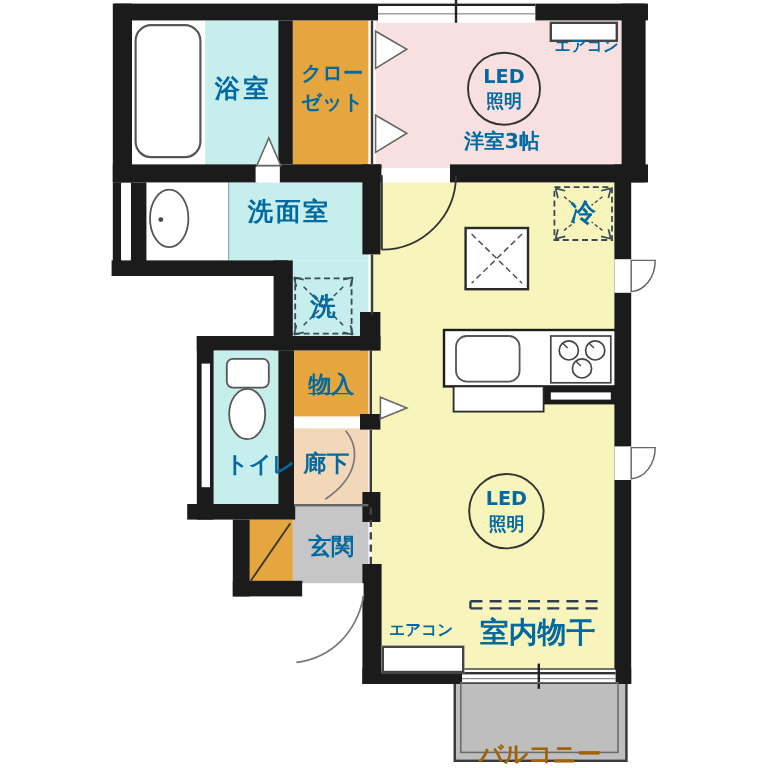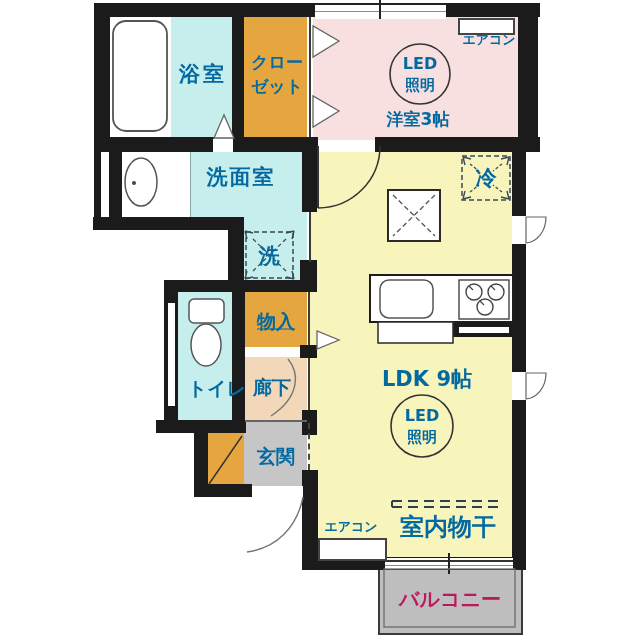--- a/index.html
+++ b/index.html
@@ -171,20 +171,19 @@
   <div class="lbl" style="left:420px;top:64px;font-size:16px;">LED</div>
   <div class="lbl" style="left:420px;top:85px;font-size:15px;">照明</div>
   <div class="lbl" style="left:489px;top:39px;font-size:13px;">エアコン</div>
   <div class="lbl" style="left:241px;top:177px;font-size:21px;letter-spacing:2px;">洗面室</div>
   <div class="lbl" style="left:269px;top:256px;font-size:21px;">洗</div>
   <div class="lbl" style="left:486px;top:178px;font-size:21px;">冷</div>
   <div class="lbl" style="left:206px;top:388px;font-size:19px;margin-left:11px;">トイレ</div>
   <div class="lbl" style="left:276px;top:321px;font-size:19px;text-decoration:underline;">物入</div>
   <div class="lbl" style="left:272px;top:387px;font-size:19px;">廊下</div>
   <div class="lbl" style="left:276px;top:456px;font-size:19px;">玄関</div>
-  <div class="lbl" style="left:427px;top:379px;font-size:21px;">LDK 9帖</div>
   <div class="lbl" style="left:422px;top:416px;font-size:16px;">LED</div>
   <div class="lbl" style="left:422px;top:437px;font-size:15px;">照明</div>
   <div class="lbl" style="left:351px;top:526px;font-size:13px;">エアコン</div>
   <div class="lbl" style="left:448px;top:527px;font-size:24px;">室内物干</div>
-  <div class="lbl" style="left:450px;top:599px;font-size:20px;color:#be185d;">バルコニー</div>
+  <div class="lbl" style="left:450px;top:628px;font-size:20px;color:#a16207;">バルコニー</div>
 
 </div>
 
 </body></html>

